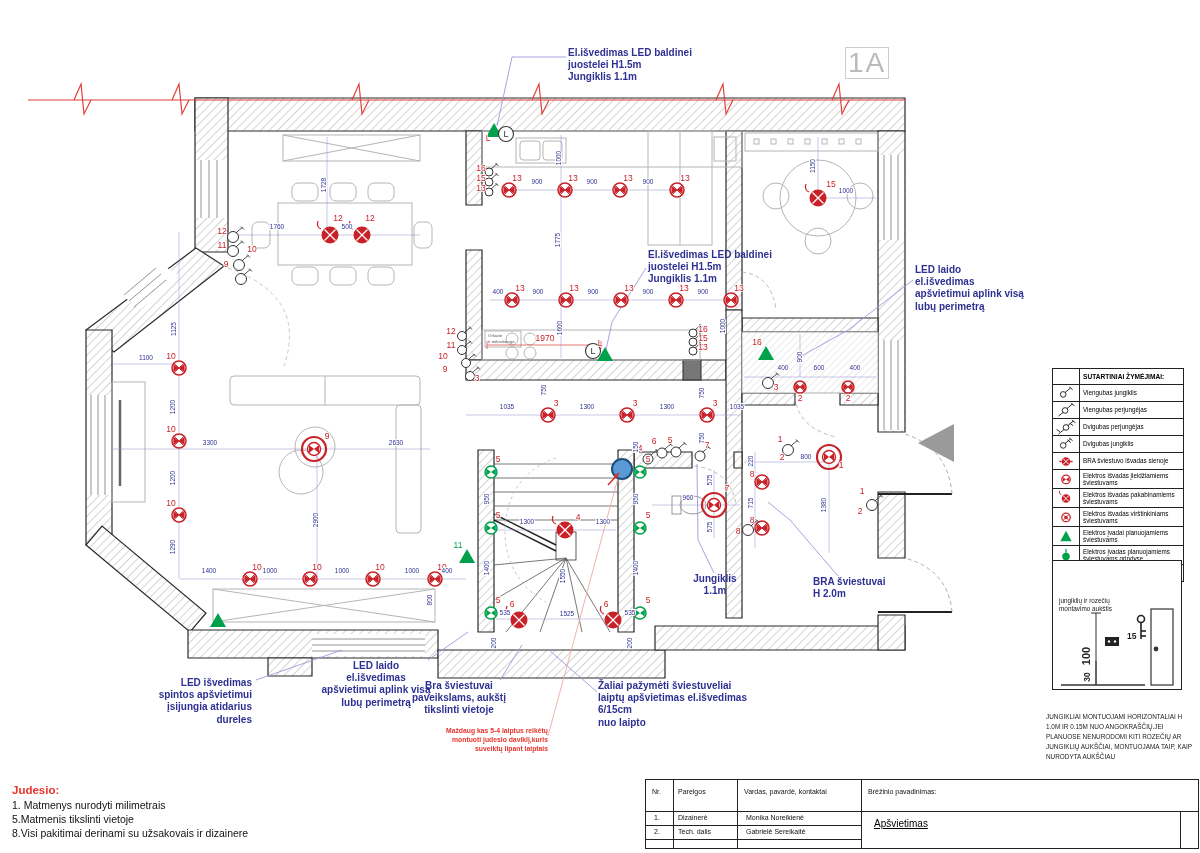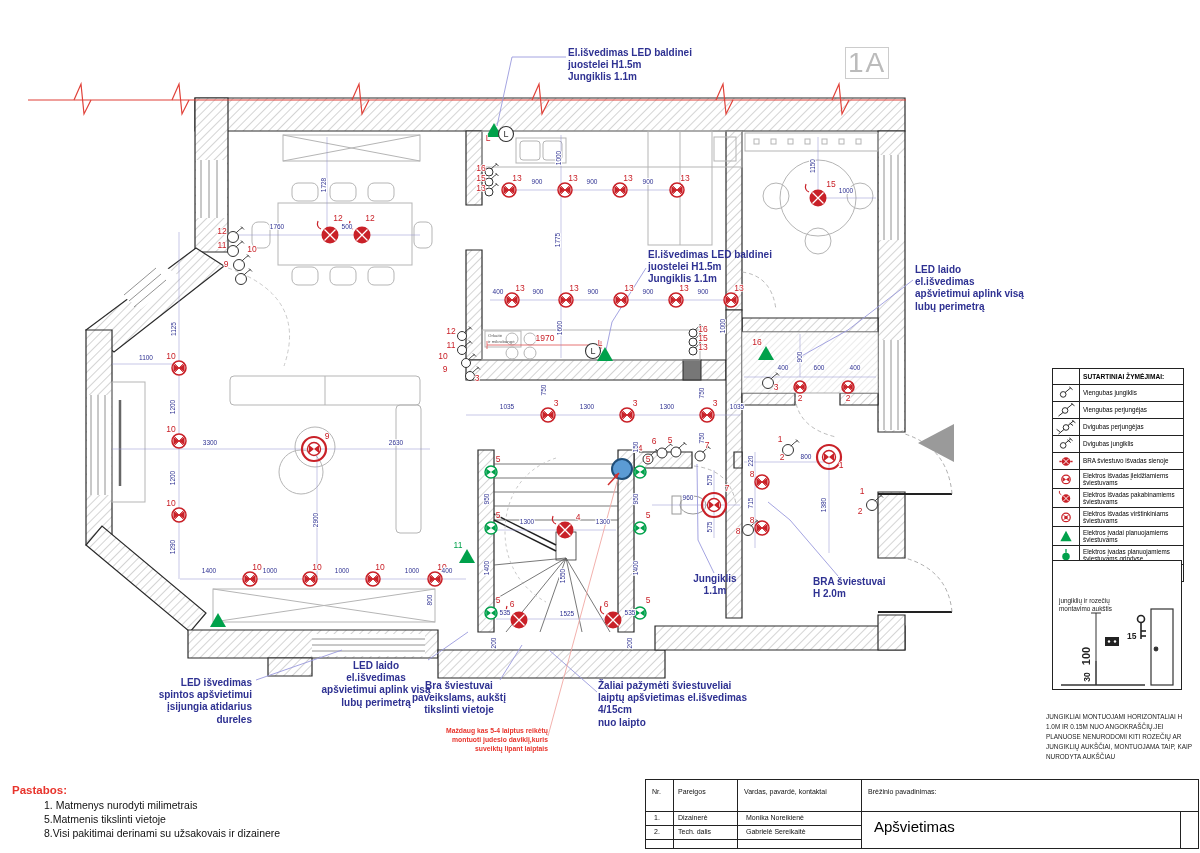--- a/index.html
+++ b/index.html
@@ -29,27 +29,27 @@
   .lg-row:last-child{border-bottom:none;}
   .lg-row .sym{width:26px;border-right:1px solid #222;display:flex;align-items:center;justify-content:center;}
   .lg-row .lab{flex:1;font-size:6.3px;line-height:1.12;padding:2px 3px;display:flex;align-items:center;}
   
   #mount{position:absolute;left:1052px;top:560px;width:128px;height:128px;border:1px solid #222;background:#fff;}
   #mount .mlab{position:absolute;left:6px;top:36px;font-size:6.4px;line-height:1.3;color:#222;white-space:pre-line;}
   #mount-note{position:absolute;left:1046px;top:712px;width:152px;font-size:6.4px;line-height:1.55;color:#222;}
   
   #notes{position:absolute;left:12px;top:784px;}
   #notes .nt{color:#e8342c;font-weight:bold;font-size:11.5px;margin-bottom:2px;}
-  #notes .ni{font-size:10.5px;color:#111;line-height:1.35;margin-left:32px;}
+  #notes .ni{font-size:10.5px;color:#111;line-height:1.35;}
   
   #tblock{position:absolute;left:645px;top:779px;width:552px;height:68px;border:1.3px solid #222;background:#fff;font-size:7px;color:#111;}
   #tblock .v{position:absolute;top:0;bottom:0;width:1px;background:#222;}
   #tblock .h{position:absolute;left:0;height:1px;background:#222;}
   #tblock .cell{position:absolute;white-space:nowrap;}
-  #tblock .big{font-size:15px;color:#000;}
+  #tblock .big{font-size:10px;color:#000;text-decoration:underline;}
 </style>
 </head>
 <body>
 
 <div id="sheet">
 
   <svg id="plan-svg" width="1200" height="853" viewBox="0 0 1200 853">
     <defs>
       <pattern id="hatch" patternUnits="userSpaceOnUse" width="6" height="6" patternTransform="rotate(45)">
         <rect width="6" height="6" fill="#fff"></rect>
@@ -737,21 +737,21 @@
 dureles</div>
       <div class="anno" style="left: 296px; top: 660px; width: 160px; text-align: center;">LED laido
 el.išvedimas
 apšvietimui aplink visą
 lubų perimetrą</div>
       <div class="anno" style="left: 398px; top: 680px; width: 122px; text-align: center;">Bra šviestuvai
 paveikslams, aukštį
 tikslinti vietoje</div>
       <div class="anno" style="left: 598px; top: 680px; width: 200px; text-align: left;">Žaliai pažymėti šviestuveliai
 laiptų apšvietimas el.išvedimas
-4/15cm
+6/15cm
 nuo laipto</div>
       <div class="anno red" style="left: 418px; top: 726px; width: 130px; text-align: right;">Maždaug kas 5-4 laiptus reikėtų
 montuoti judesio daviklį,kuris
 suveiktų lipant laiptais</div>
       <div class="anno" style="left: 683px; top: 573px; width: 64px; text-align: center;">Jungiklis
 1.1m</div>
       <div class="anno" style="left: 813px; top: 576px; width: 100px; text-align: left;">BRA šviestuvai
 H 2.0m</div>
     </div>
 
@@ -887,21 +887,21 @@
       </g>
       <g stroke="#333" stroke-width="1.2" fill="none">
         <rect x="98" y="48" width="22" height="76"></rect>
           <circle cx="103" cy="88" r="1.8" fill="#333"></circle>
       </g>
     </svg>
   </div>
   <div id="mount-note">JUNGIKLIAI MONTUOJAMI HORIZONTALIAI H 1.0M IR 0.15M NUO ANGOKRAŠČIŲ.JEI PLANUOSE NENURODOMI KITI ROZEČIŲ AR JUNGIKLIŲ AUKŠČIAI, MONTUOJAMA TAIP, KAIP NURODYTA AUKŠČIAU</div>
 
   <div id="notes">
-    <div class="nt">Pastabos:</div>
+    <div class="nt">Judesio:</div>
     <div class="ni">1. Matmenys nurodyti milimetrais</div>
     <div class="ni">5.Matmenis tikslinti vietoje</div>
     <div class="ni">8.Visi pakitimai derinami su užsakovais ir dizainere</div>
   </div>
 
   <div id="tblock">
     <div class="v" style="left:27px"></div>
     <div class="v" style="left:91px"></div>
     <div class="v" style="left:215px"></div>
     <div class="v" style="left:534px;top:31px"></div>

